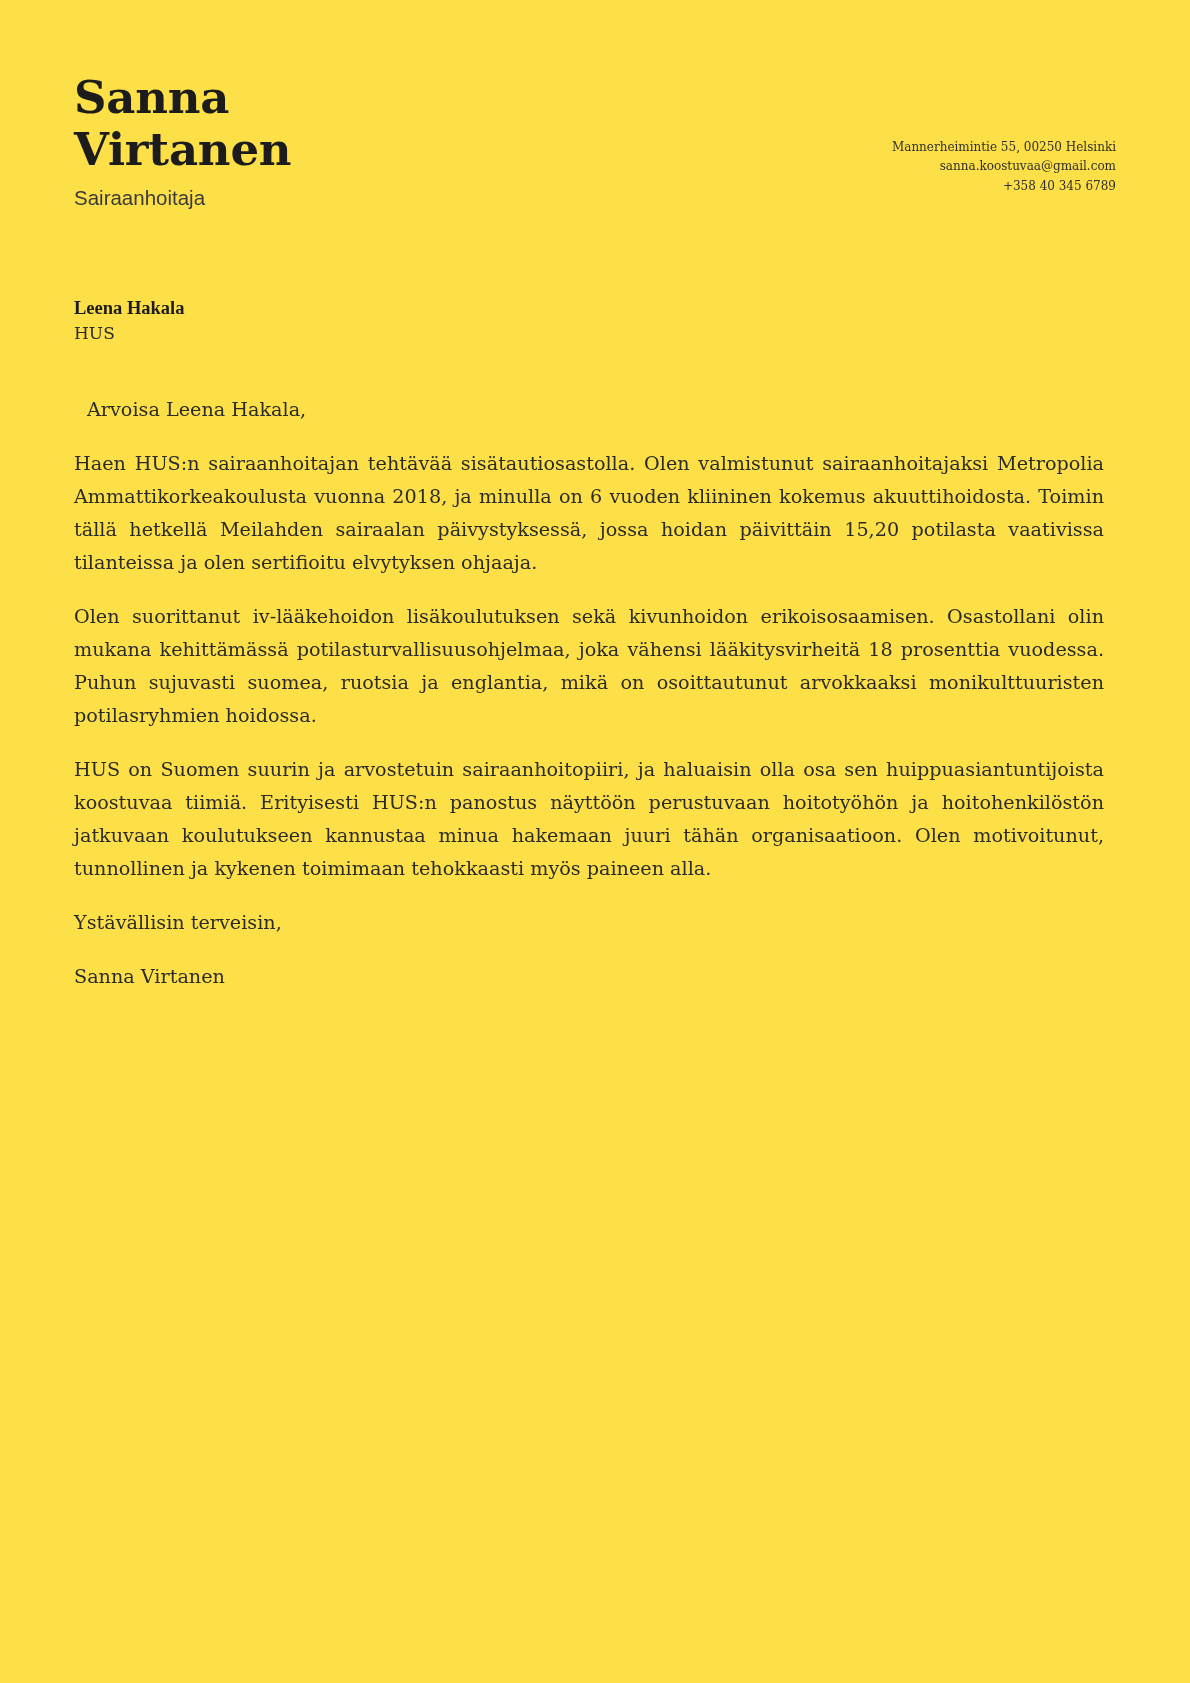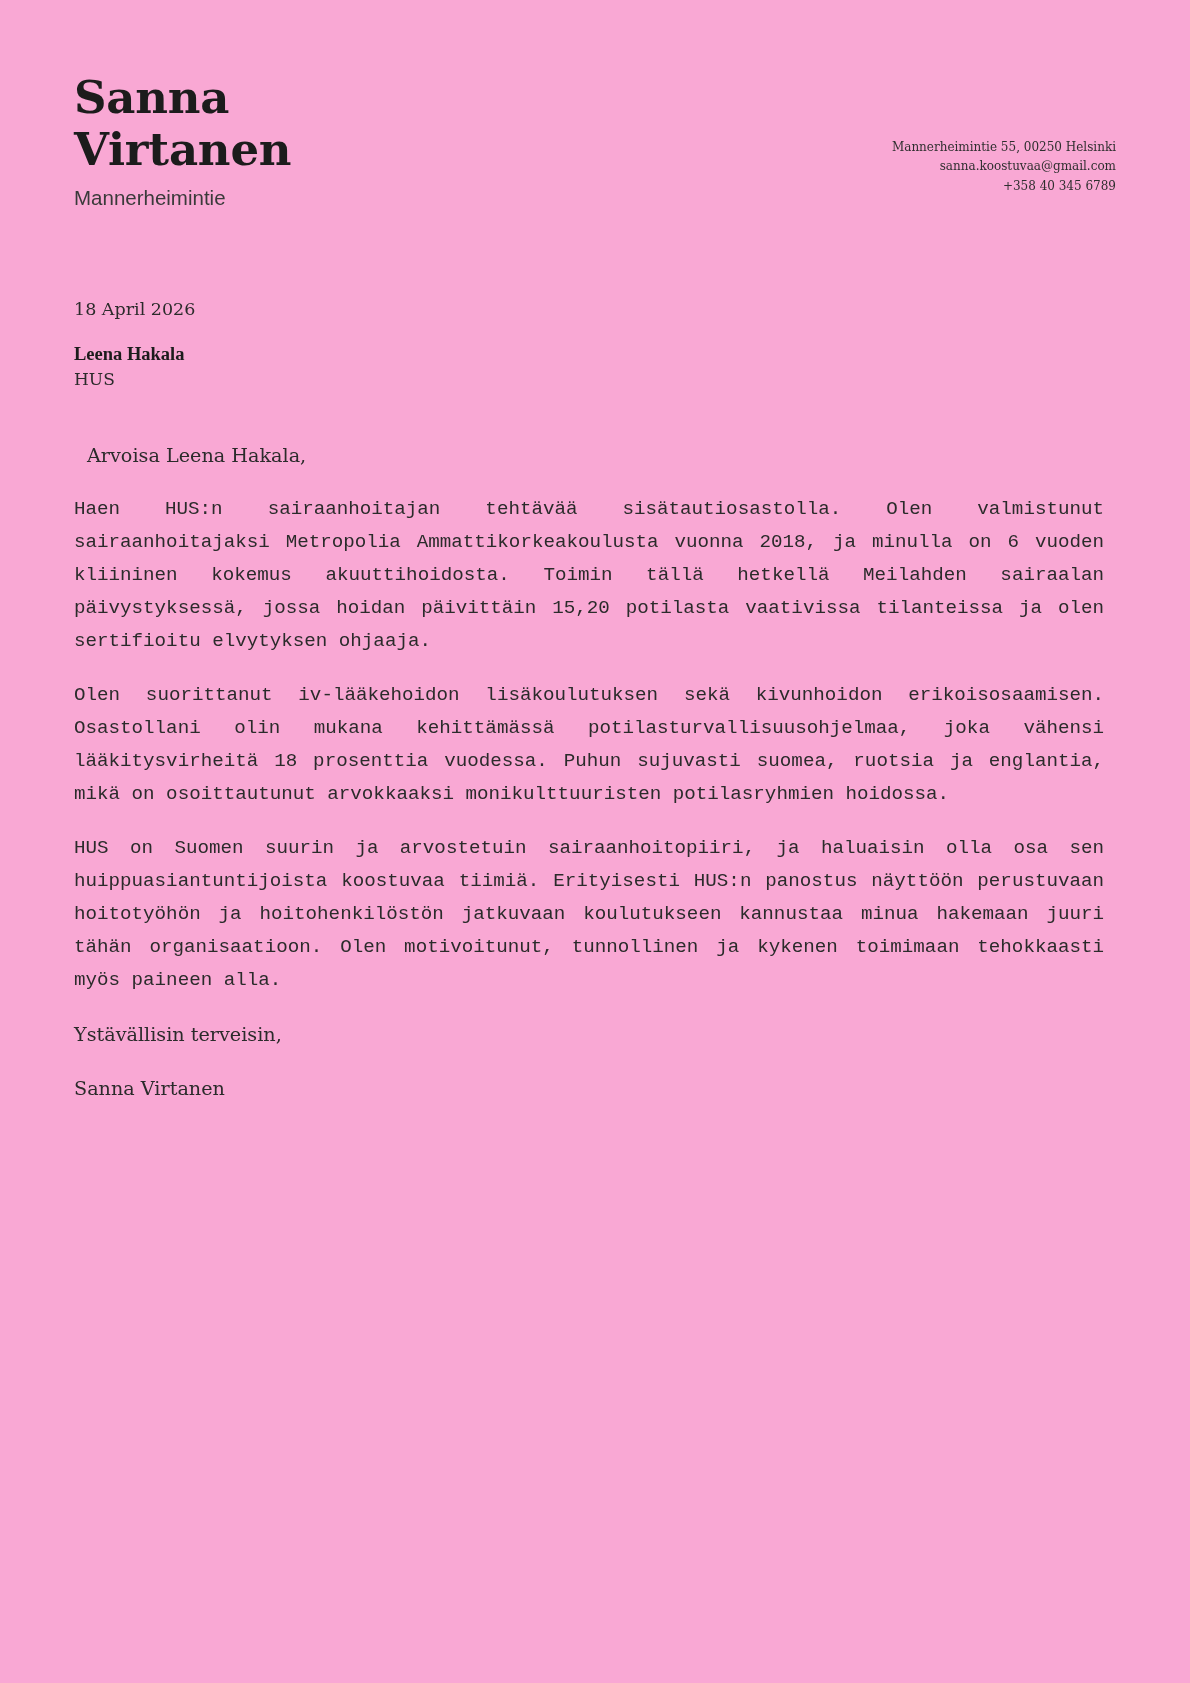--- a/index.html
+++ b/index.html
@@ -4,21 +4,21 @@
 <style>
   html, body {
     margin: 0;
     padding: 0;
     background: #ffffff;
   }
   .page {
     position: relative;
     width: 1190px;
     height: 1683px;
-    background: #f9a8d4;
+    background: #fde047;
     box-sizing: border-box;
     padding: 72px 74px 0 74px;
     overflow: hidden;
     color: #2b2b2b;
   }
 
   
   .header {
     display: flex;
     align-items: flex-start;
@@ -93,52 +93,50 @@
     color: #2b2b2b;
   }
   .salutation {
     margin: 0 0 21px 13px;
   }
   .para {
     margin: 0 12px 21px 0;
     text-align: justify;
     text-justify: inter-word;
     hyphens: none;
-    font-family: Liberation Mono, monospace;
   }
   .closing {
     margin: 0 0 21px 0;
   }
   .signature {
     margin: 0;
   }
 </style>
 </head>
 <body>
 
 <div class="page">
 
   <div class="header">
 
     <div class="identity">
       <h1 class="name">Sanna
 Virtanen</h1>
-      <div class="role">Mannerheimintie</div>
+      <div class="role">Sairaanhoitaja</div>
     </div>
 
     <div class="contact">
       <span class="contact-line">Mannerheimintie 55, 00250 Helsinki</span>
       <span class="contact-line">sanna.koostuvaa@gmail.com</span>
       <span class="contact-line">+358 40 345 6789</span>
     </div>
 
   </div>
 
   <div class="meta">
-    <div class="date">18 April 2026</div>
     <div class="recipient-name">Leena Hakala</div>
     <div class="recipient-org">HUS</div>
   </div>
 
   <div class="body">
     <p class="salutation">Arvoisa Leena Hakala,</p>
     <p class="para">Haen HUS:n sairaanhoitajan tehtävää sisätautiosastolla. Olen valmistunut sairaanhoitajaksi Metropolia Ammattikorkeakoulusta vuonna 2018, ja minulla on 6 vuoden kliininen kokemus akuuttihoidosta. Toimin tällä hetkellä Meilahden sairaalan päivystyksessä, jossa hoidan päivittäin 15,20 potilasta vaativissa tilanteissa ja olen sertifioitu elvytyksen ohjaaja.</p>
     <p class="para">Olen suorittanut iv-lääkehoidon lisäkoulutuksen sekä kivunhoidon erikoisosaamisen. Osastollani olin mukana kehittämässä potilasturvallisuusohjelmaa, joka vähensi lääkitysvirheitä 18 prosenttia vuodessa. Puhun sujuvasti suomea, ruotsia ja englantia, mikä on osoittautunut arvokkaaksi monikulttuuristen potilasryhmien hoidossa.</p>
     <p class="para">HUS on Suomen suurin ja arvostetuin sairaanhoitopiiri, ja haluaisin olla osa sen huippuasiantuntijoista koostuvaa tiimiä. Erityisesti HUS:n panostus näyttöön perustuvaan hoitotyöhön ja hoitohenkilöstön jatkuvaan koulutukseen kannustaa minua hakemaan juuri tähän organisaatioon. Olen motivoitunut, tunnollinen ja kykenen toimimaan tehokkaasti myös paineen alla.</p>
     <p class="closing">Ystävällisin terveisin,</p>

